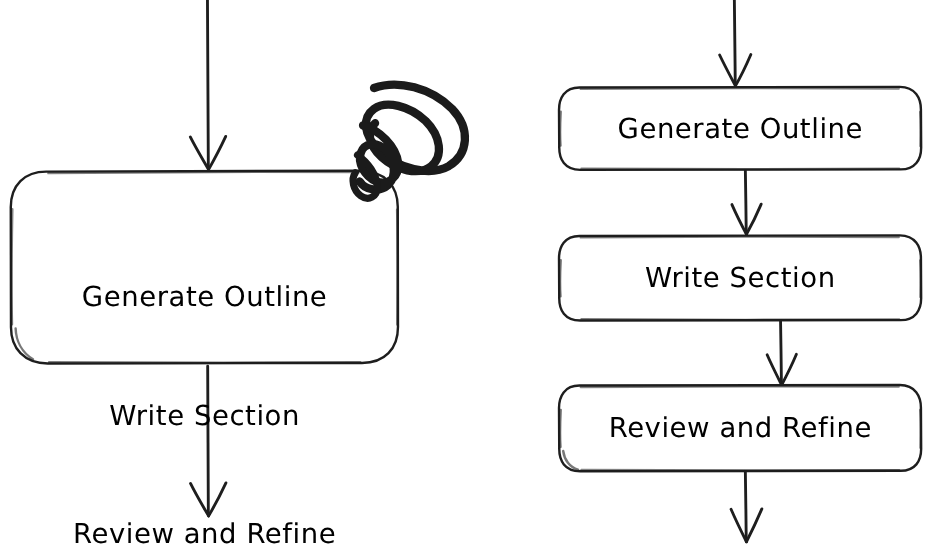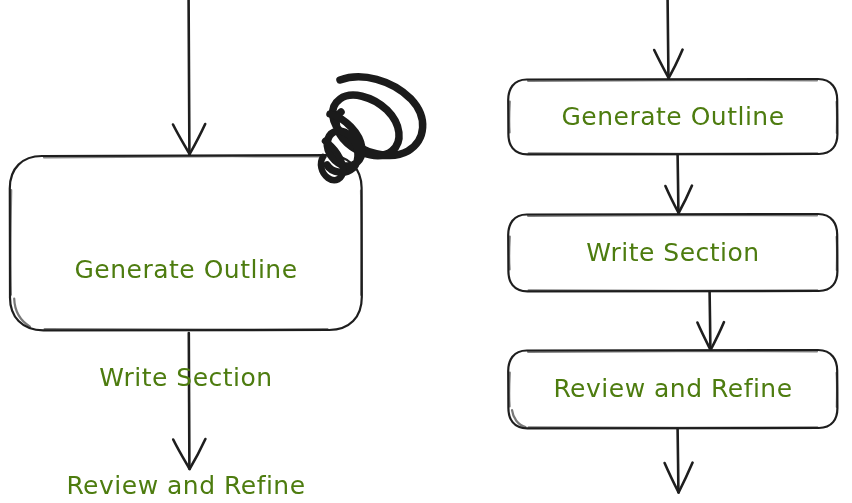--- a/index.html
+++ b/index.html
@@ -22,21 +22,21 @@
   #sketch {
     position: absolute;
     left: 0;
     top: 0;
     width: 852px;
     height: 503px;
   }
   .node-label {
     position: absolute;
     text-align: center;
-    color: #4d7c0f;
+    color: #000000;
     font-family: "DejaVu Sans", sans-serif;
     font-size: 25px;
     line-height: 34px;
     letter-spacing: 0.5px;
     white-space: pre;
     pointer-events: none;
     user-select: none;
   }
   
   #label-merged {

